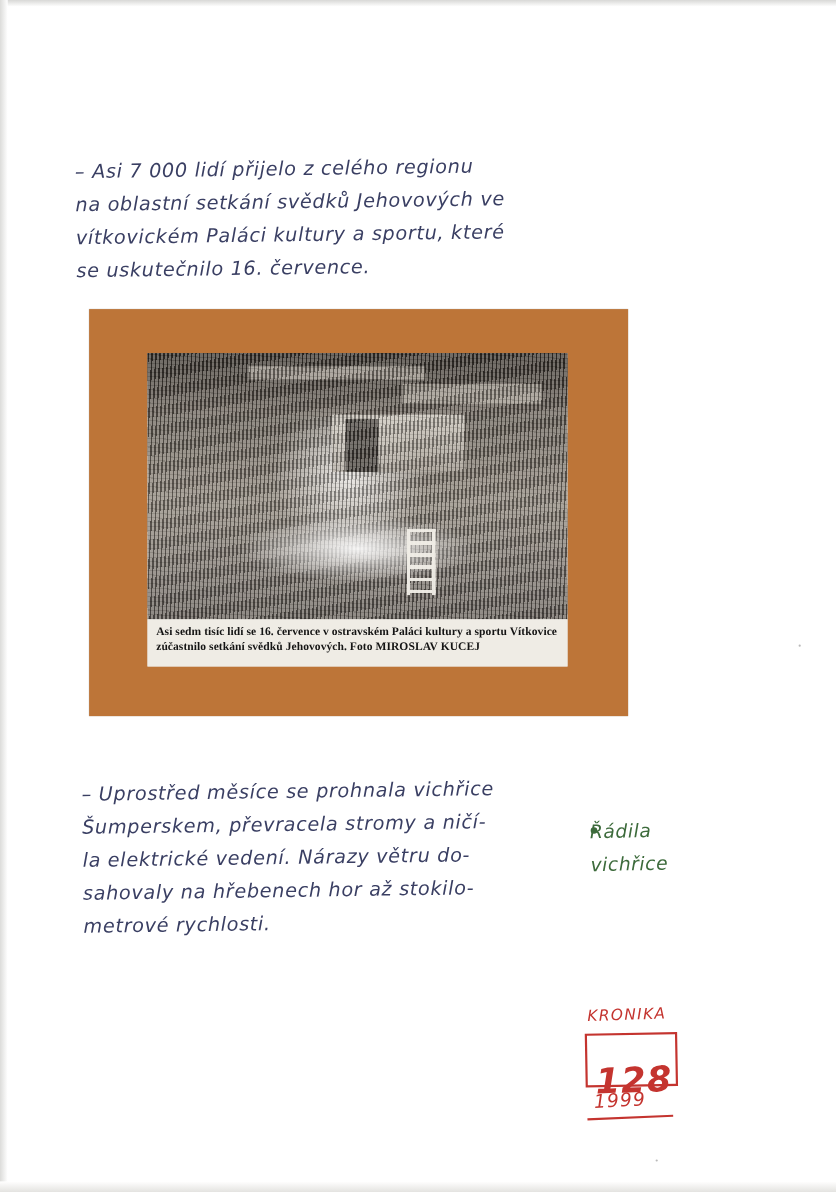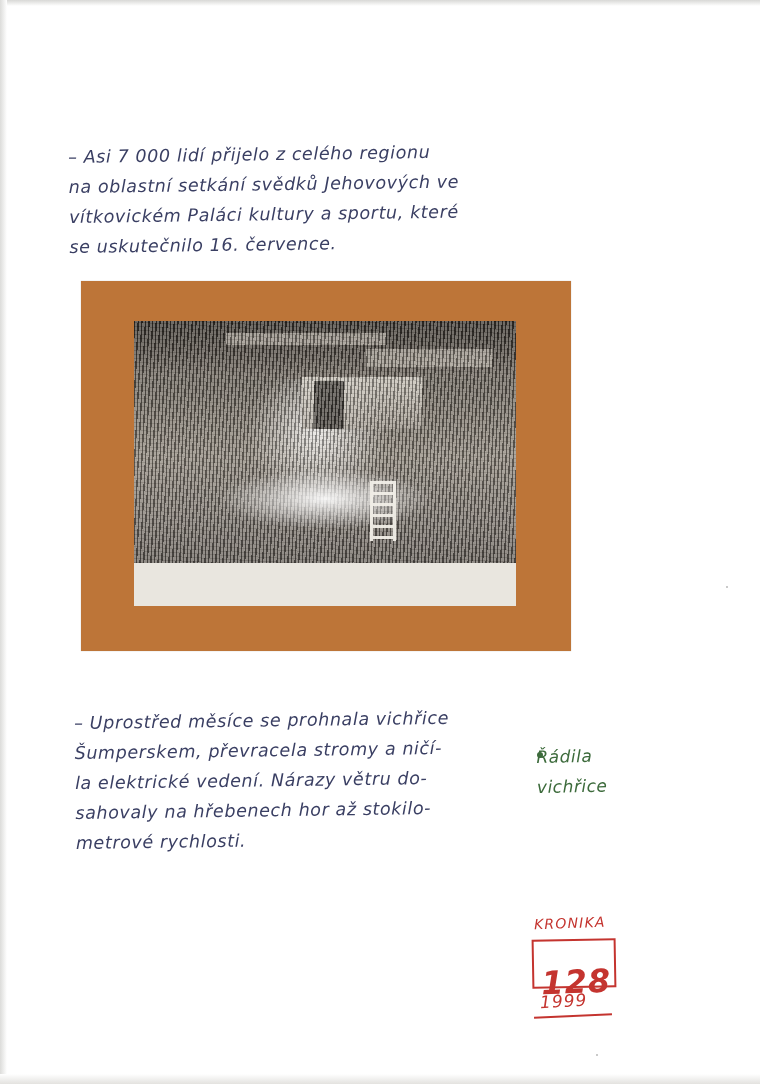--- a/index.html
+++ b/index.html
@@ -275,20 +275,21 @@
       <div class="clip-photo">
         <div class="arena-top"></div>
         <div class="arena-band"></div>
         <div class="arena-band2"></div>
         <div class="stage"></div>
         <div class="stage-dark"></div>
         <div class="crowd"></div>
         <div class="floor-light"></div>
         <div class="ladder"></div>
       </div>
+      <div class="clip-caption">Asi sedm tisíc lidí se 16. července v ostravském Paláci kultury a sportu Vítkovice zúčastnilo setkání svědků Jehovových. Foto MIROSLAV KUCEJ</div>
     </div>
   </div>
 
   <div class="hand" id="note-bottom">– Uprostřed měsíce se prohnala vichřice
 Šumperskem, převracela stromy a ničí-
 la elektrické vedení. Nárazy větru do-
 sahovaly na hřebenech hor až stokilo-
 metrové rychlosti.</div>
 
   <div class="bullet-dot"></div>

